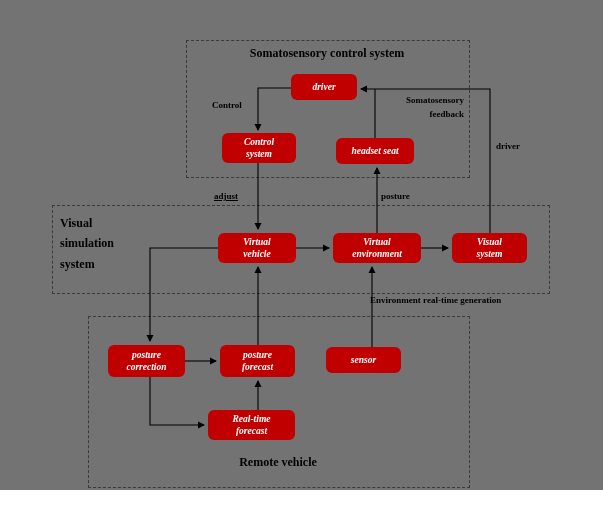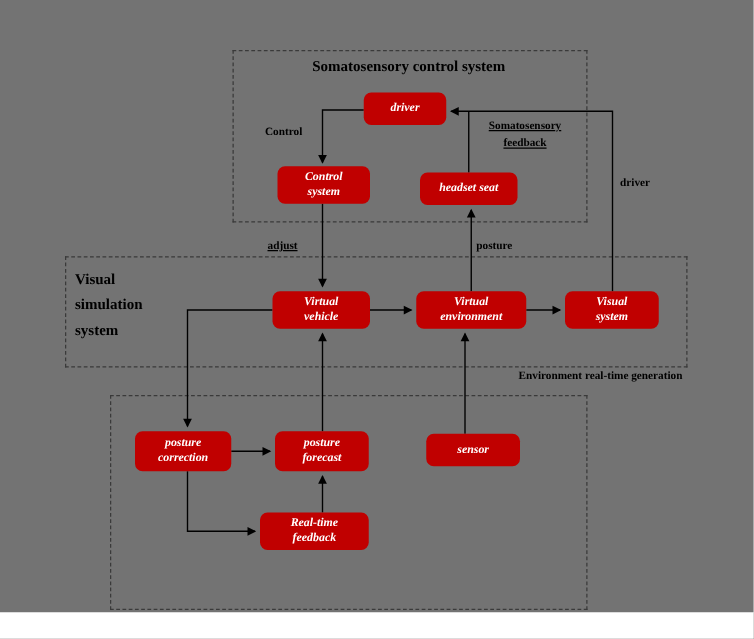--- a/index.html
+++ b/index.html
@@ -31,20 +31,21 @@
 <div class="canvas">
 
   <div class="group" style="left:186px;top:40px;width:282px;height:136px;"></div>
   <div class="group" style="left:52px;top:205px;width:496px;height:87px;"></div>
   <div class="group" style="left:88px;top:316px;width:380px;height:170px;"></div>
 
   <div class="group-title" style="left:186px;top:46px;width:282px;text-align:center;line-height:1.2;">Somatosensory control system</div>
   <div class="group-title" style="left:60px;top:213px;width:80px;">Visual
 simulation
 system</div>
+  <div class="group-title" style="left:88px;top:455px;width:380px;text-align:center;line-height:1.2;">Remote vehicle</div>
 
   <svg class="wires" width="603" height="511" viewBox="0 0 603 511">
     <defs>
       <marker id="ah" viewBox="0 0 8 8" markerWidth="8" markerHeight="8" refX="6.5" refY="4" orient="auto" markerUnits="userSpaceOnUse">
         <path d="M0.5,0.5 L7.5,4 L0.5,7.5 Z" fill="#000"></path>
       </marker>
     </defs>
     <g stroke="#000" stroke-width="1.1" fill="none">
       <path d="M291,88 L258,88 L258,130" marker-end="url(#ah)"></path>
       <path d="M375,138 L375,89"></path>
@@ -69,25 +70,25 @@
   <div class="node" style="left:218px;top:233px;width:78px;height:30px;">Virtual
 vehicle</div>
   <div class="node" style="left:333px;top:233px;width:88px;height:30px;">Virtual
 environment</div>
   <div class="node" style="left:452px;top:233px;width:75px;height:30px;">Visual
 system</div>
   <div class="node" style="left:108px;top:345px;width:77px;height:32px;">posture
 correction</div>
   <div class="node" style="left:220px;top:345px;width:75px;height:32px;">posture
 forecast</div>
-  <div class="node" style="left:341px;top:347px;width:75px;height:26px;">sensor</div>
+  <div class="node" style="left:326px;top:347px;width:75px;height:26px;">sensor</div>
   <div class="node" style="left:208px;top:410px;width:87px;height:30px;">Real-time
-feedback</div>
+forecast</div>
 
   <div class="elabel" style="left:212px;top:98px;">Control</div>
-  <div class="elabel" style="left:376px;top:93px;width:88px;text-align:center;text-decoration:underline;">Somatosensory
+  <div class="elabel" style="left:376px;top:93px;width:88px;text-align:right;">Somatosensory
 feedback</div>
   <div class="elabel" style="left:496px;top:139px;">driver</div>
   <div class="elabel" style="left:214px;top:189px;text-decoration:underline;">adjust</div>
   <div class="elabel" style="left:381px;top:189px;">posture</div>
-  <div class="elabel" style="left:370px;top:293px;width:176px;text-align:right;">Environment real-time generation</div>
+  <div class="elabel" style="left:370px;top:293px;width:176px;text-align:left;">Environment real-time generation</div>
 
 </div>
 
 </body></html>

